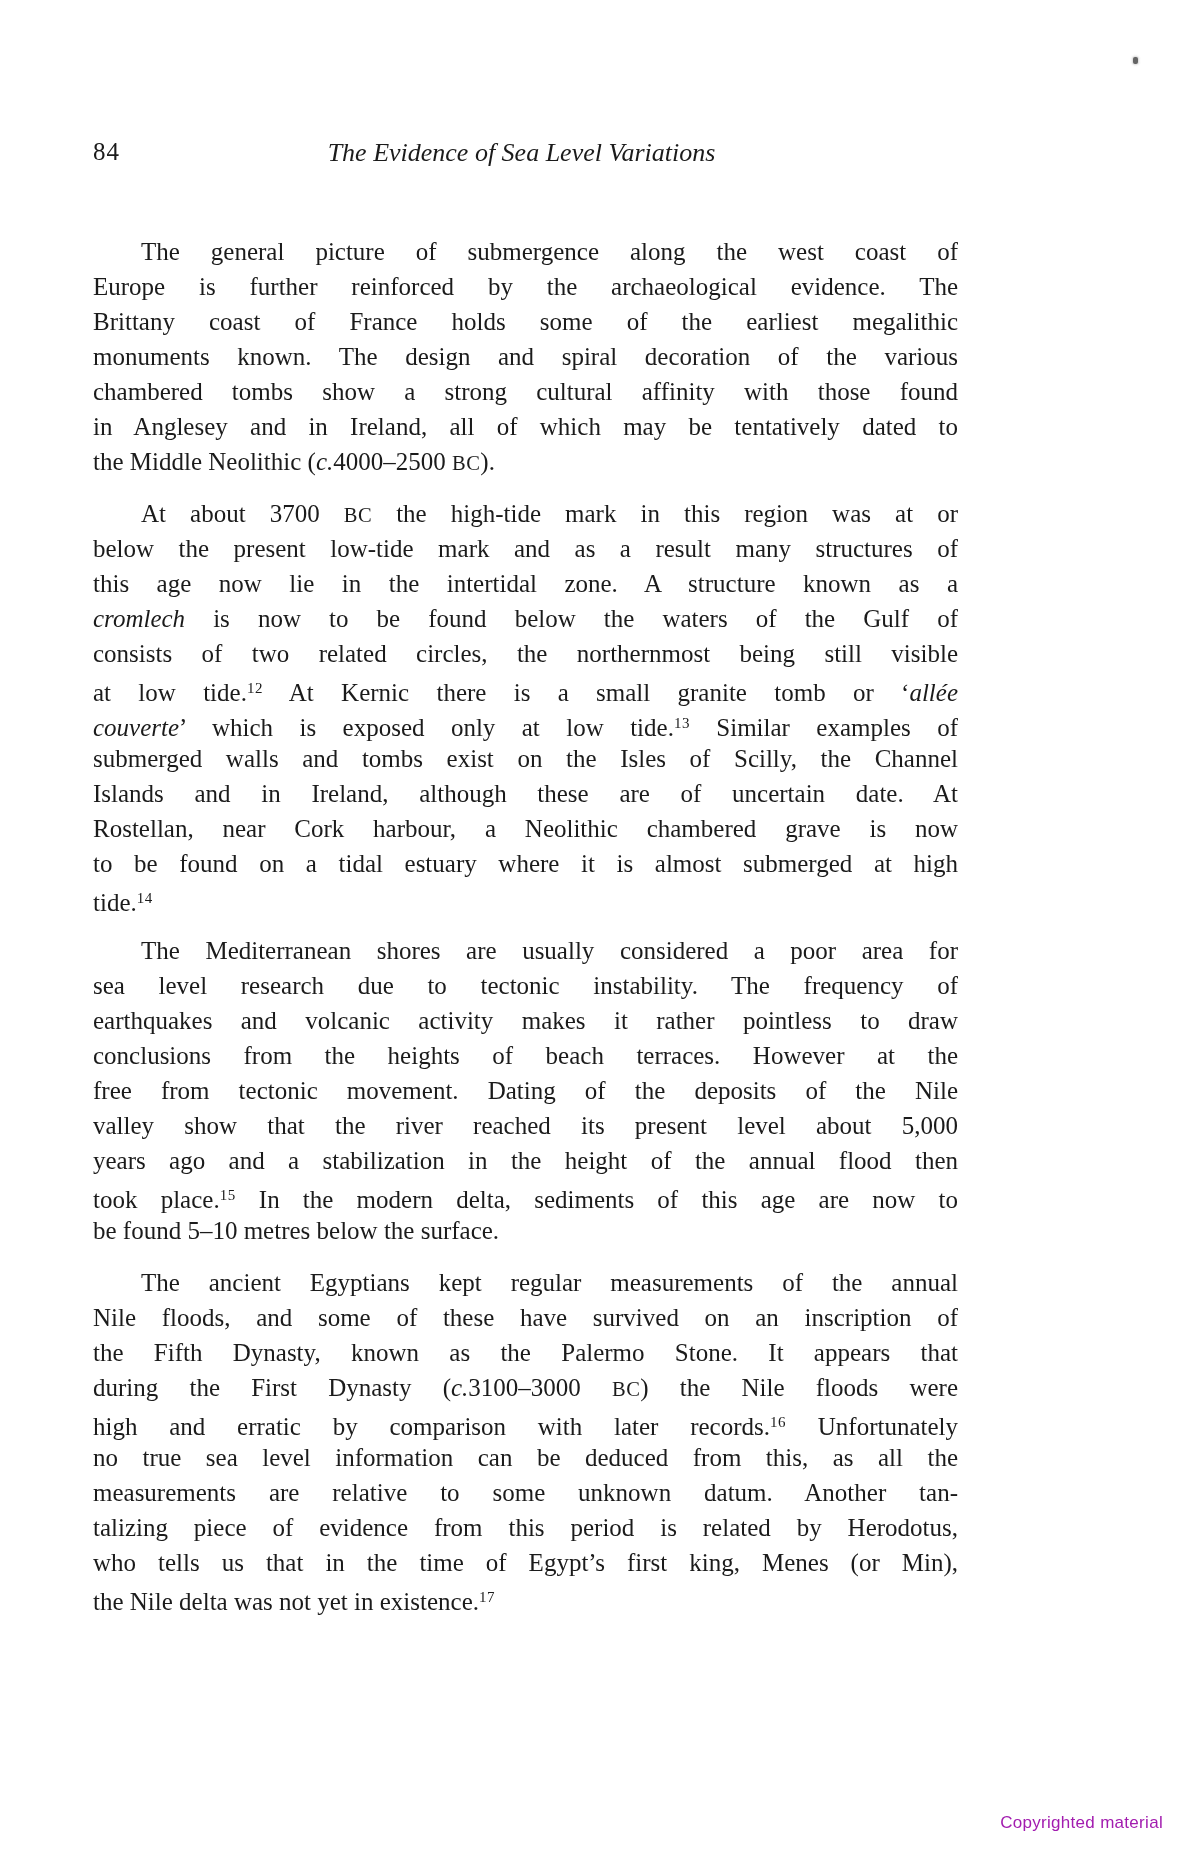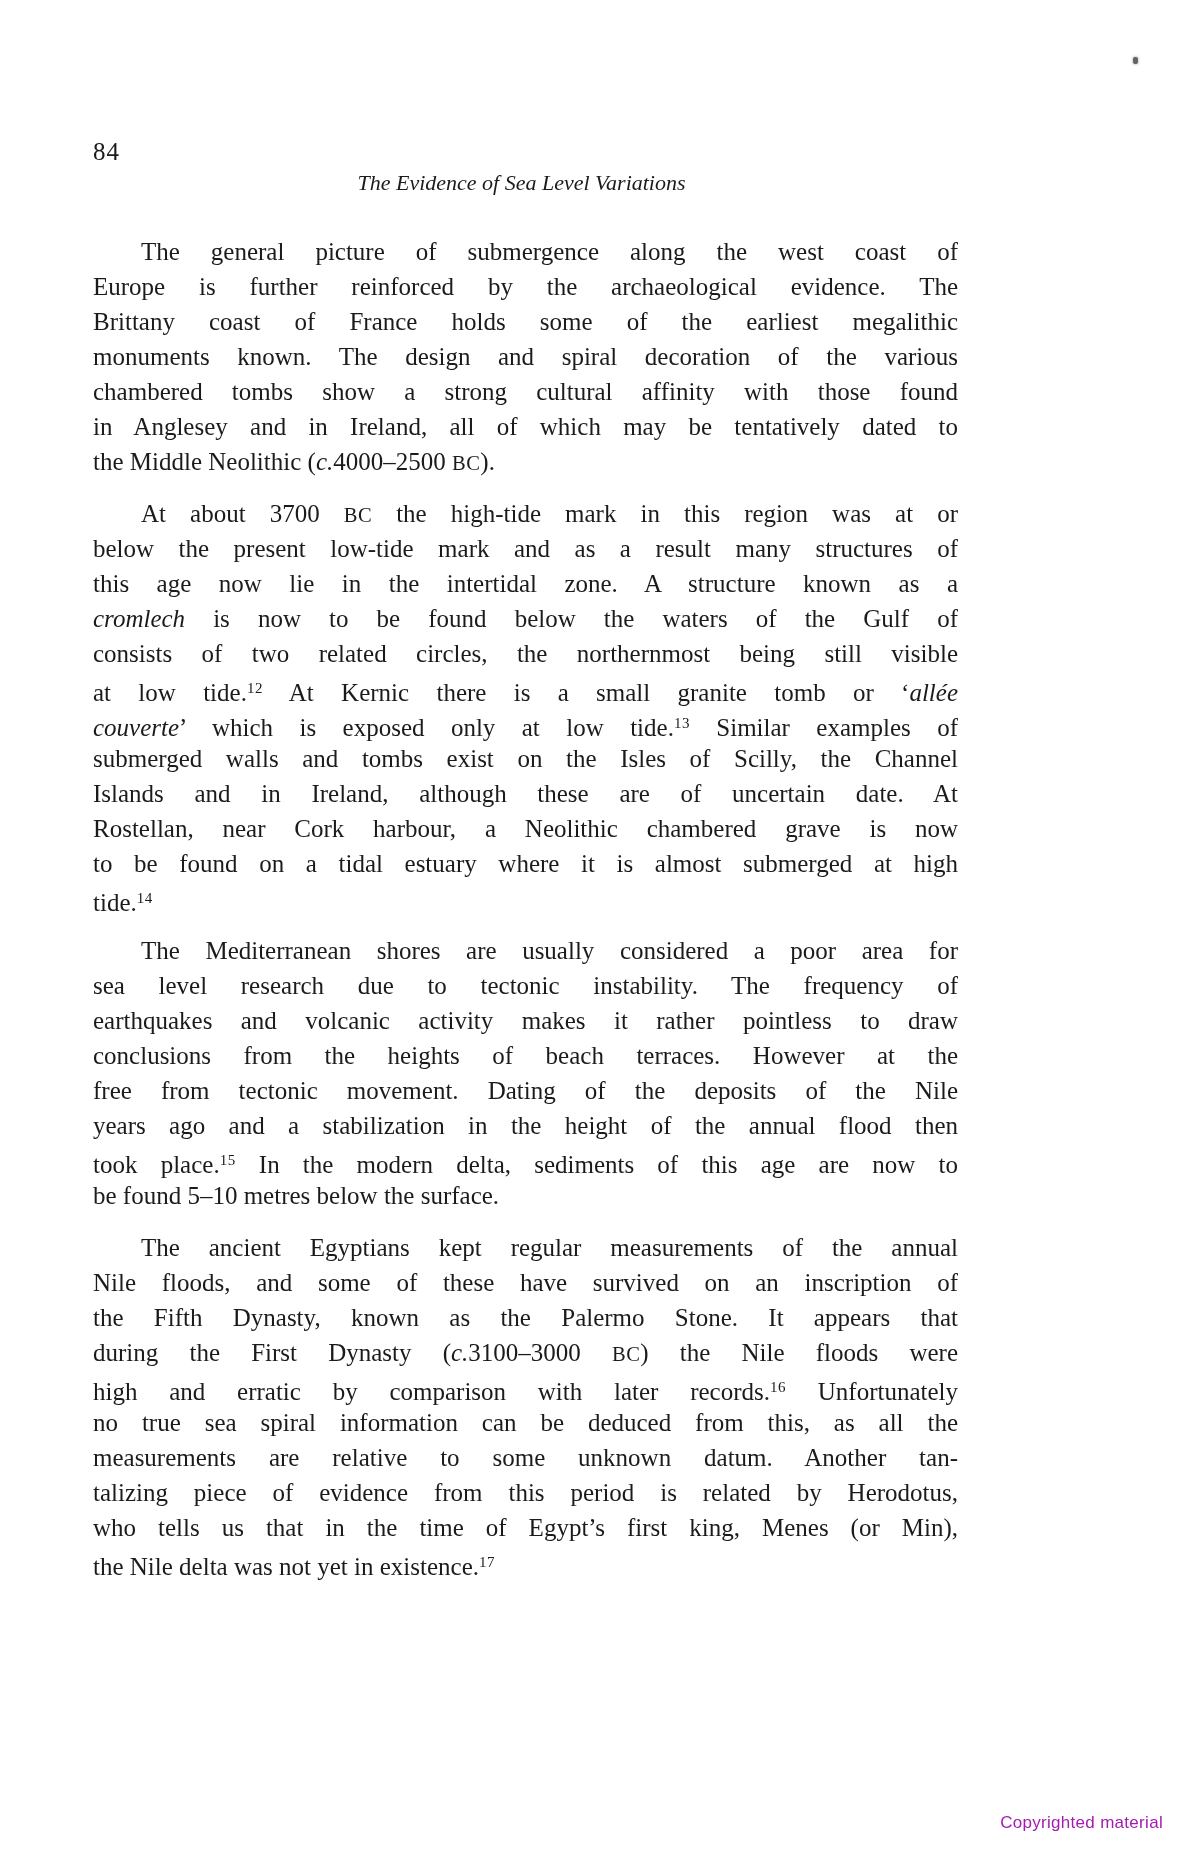--- a/index.html
+++ b/index.html
@@ -30,22 +30,21 @@
     font-size: 25px;
     letter-spacing: 1px;
   }
   .running-title {
     position: absolute;
     left: 0;
     right: 8px;
     top: 0;
     text-align: center;
     font-style: italic;
-    font-size: 22px;
-    margin-top: 32px;
+    font-size: 26px;
   }
   .text-block {
     position: absolute;
     top: 234px;
     left: 93px;
     width: 865px;
     font-size: 25px;
   }
   .para + .para {
     margin-top: 17px;
@@ -124,31 +123,32 @@
         <div class="line">Rostellan, near Cork harbour, a Neolithic chambered grave is now</div>
         <div class="line">to be found on a tidal estuary where it is almost submerged at high</div>
         <div class="line end">tide.<span class="sup">14</span></div>
       </div>
       <div class="para">
         <div class="line first">The Mediterranean shores are usually considered a poor area for</div>
         <div class="line">sea level research due to tectonic instability. The frequency of</div>
         <div class="line">earthquakes and volcanic activity makes it rather pointless to draw</div>
         <div class="line">conclusions from the heights of beach terraces. However at the</div>
         <div class="line">free from tectonic movement. Dating of the deposits of the Nile</div>
+        <div class="line">valley show that the river reached its present level about 5,000</div>
         <div class="line">years ago and a stabilization in the height of the annual flood then</div>
         <div class="line">took place.<span class="sup">15</span> In the modern delta, sediments of this age are now to</div>
         <div class="line end">be found 5–10 metres below the surface.</div>
       </div>
       <div class="para">
         <div class="line first">The ancient Egyptians kept regular measurements of the annual</div>
         <div class="line">Nile floods, and some of these have survived on an inscription of</div>
         <div class="line">the Fifth Dynasty, known as the Palermo Stone. It appears that</div>
         <div class="line">during the First Dynasty (<span class="i">c.</span>3100–3000 <span class="sc">BC</span>) the Nile floods were</div>
         <div class="line">high and erratic by comparison with later records.<span class="sup">16</span> Unfortunately</div>
-        <div class="line">no true sea spiral information can be deduced from this, as all the</div>
+        <div class="line">no true sea level information can be deduced from this, as all the</div>
         <div class="line">measurements are relative to some unknown datum. Another tan-</div>
         <div class="line">talizing piece of evidence from this period is related by Herodotus,</div>
         <div class="line">who tells us that in the time of Egypt’s first king, Menes (or Min),</div>
         <div class="line end">the Nile delta was not yet in existence.<span class="sup">17</span></div>
       </div>
     </div>
 
   <div class="speck"></div>
 
   <div class="watermark">Copyrighted material</div>

